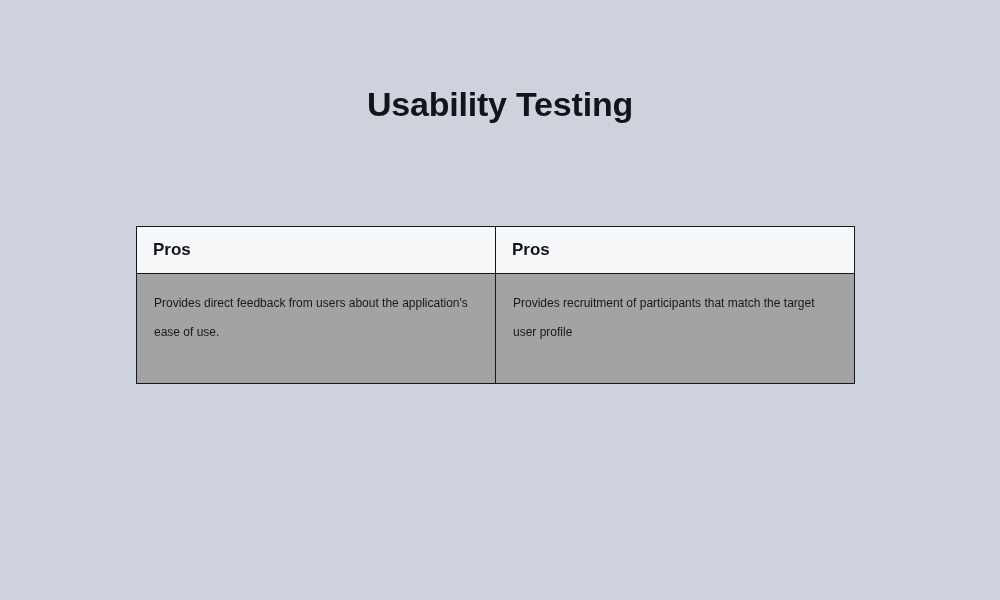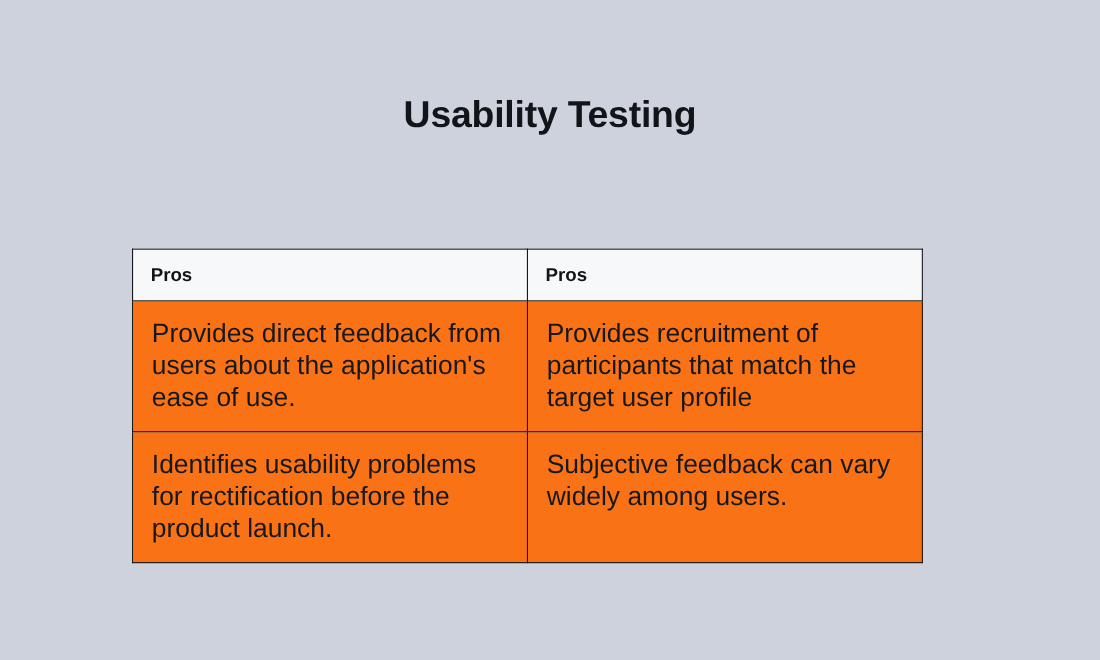--- a/index.html
+++ b/index.html
@@ -32,21 +32,21 @@
     font-weight: bold;
     color: #111418;
     letter-spacing: -0.2px;
     line-height: 44px;
     white-space: nowrap;
   }
 
   
   .proscons-table {
     position: absolute;
-    left: 120px;
+    left: 136px;
     top: 226px;
     width: 718px;
     border-collapse: collapse;
     table-layout: fixed;
     background: #ffffff;
     border: 1.5px solid #15181c;
   }
 
   .proscons-table col.col-pros { width: 359px; }
   .proscons-table col.col-cons { width: 359px; }
@@ -64,22 +64,22 @@
     font-size: 17px;
     font-weight: bold;
     color: #111418;
     height: 47px;
     padding: 0 16px;
     vertical-align: middle;
     line-height: 22px;
   }
 
   .proscons-table tbody td {
-    background: #f97316;
-    font-size: 24px;
+    background: #a3a3a3;
+    font-size: 12px;
     font-weight: normal;
     color: #15181c;
     line-height: 29px;
     padding: 15px 17px 16px 17px;
   }
 
   .proscons-table tbody tr.row-1 td { height: 110px; }
   .proscons-table tbody tr.row-2 td { height: 114px; }
 
   .cell-text {
@@ -106,24 +106,16 @@
     </thead>
     <tbody>
       <tr class="row-1">
         <td>
           <span class="cell-text">Provides direct feedback from users about the application's ease of use.</span>
         </td>
         <td>
           <span class="cell-text">Provides recruitment of participants that match the target user profile</span>
         </td>
       </tr>
-      <tr class="row-2">
-        <td>
-          <span class="cell-text">Identifies usability problems for rectification before the product launch.</span>
-        </td>
-        <td>
-          <span class="cell-text">Subjective feedback can vary widely among users.</span>
-        </td>
-      </tr>
     </tbody>
   </table>
 
 </div>
 
 </body></html>

